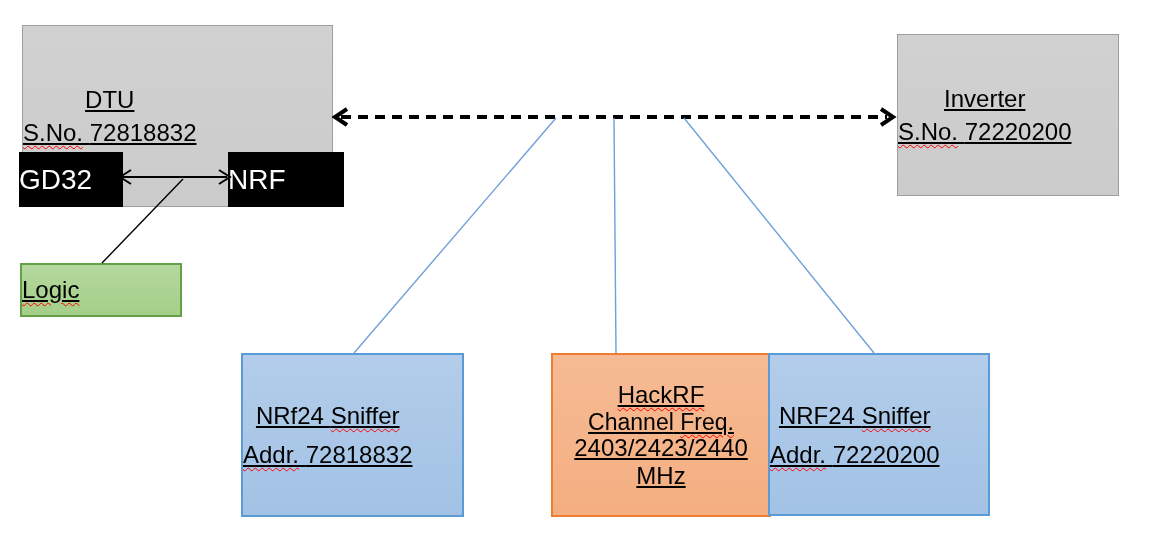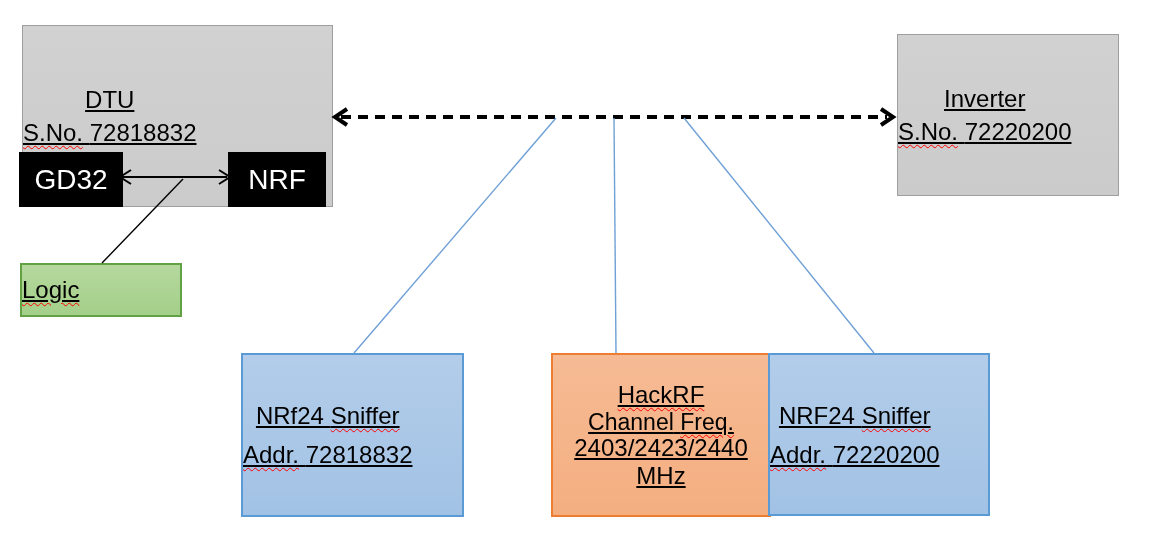--- a/index.html
+++ b/index.html
@@ -52,27 +52,26 @@
       color-mix(in srgb, var(--box-orange-fill) 84%, white),
       var(--box-orange-fill));
     border: 2px solid var(--box-orange-border);
   }
   .chip {
     position: absolute;
     background: var(--box-black-fill, #000);
     color: var(--text-white, #fff);
     display: flex;
     align-items: center;
-    justify-content: center;
     font-size: 28px;
     z-index: 2;
   }
   .dtu-box      { left: 22px;  top: 25px;  width: 311px; height: 182px; }
   .gd32-chip    { left: 19px;  top: 152px; width: 104px; height: 55px; }
-  .nrf-chip     { left: 228px; top: 152px; width: 98px; height: 55px; }
+  .nrf-chip     { left: 228px; top: 152px; width: 116px; height: 55px; }
   .logic-box    { left: 20px;  top: 263px; width: 162px; height: 54px; }
   .inverter-box { left: 897px; top: 34px;  width: 222px; height: 162px; }
   .sniffer-left-box  { left: 241px; top: 353px; width: 223px; height: 164px; }
   .hackrf-box        { left: 503px; top: 353px; width: 220px; height: 164px; margin-left: 48px; }
   .sniffer-right-box { left: 768px; top: 353px; width: 222px; height: 163px; }
 
   .box-text { font-size: 24px; line-height: 33px; }
   .box-text.wide-lines { line-height: 39px; }
   .logic-box .box-text { line-height: 30px; }
   .hackrf-title { font-size: 24px; line-height: 30px; }

